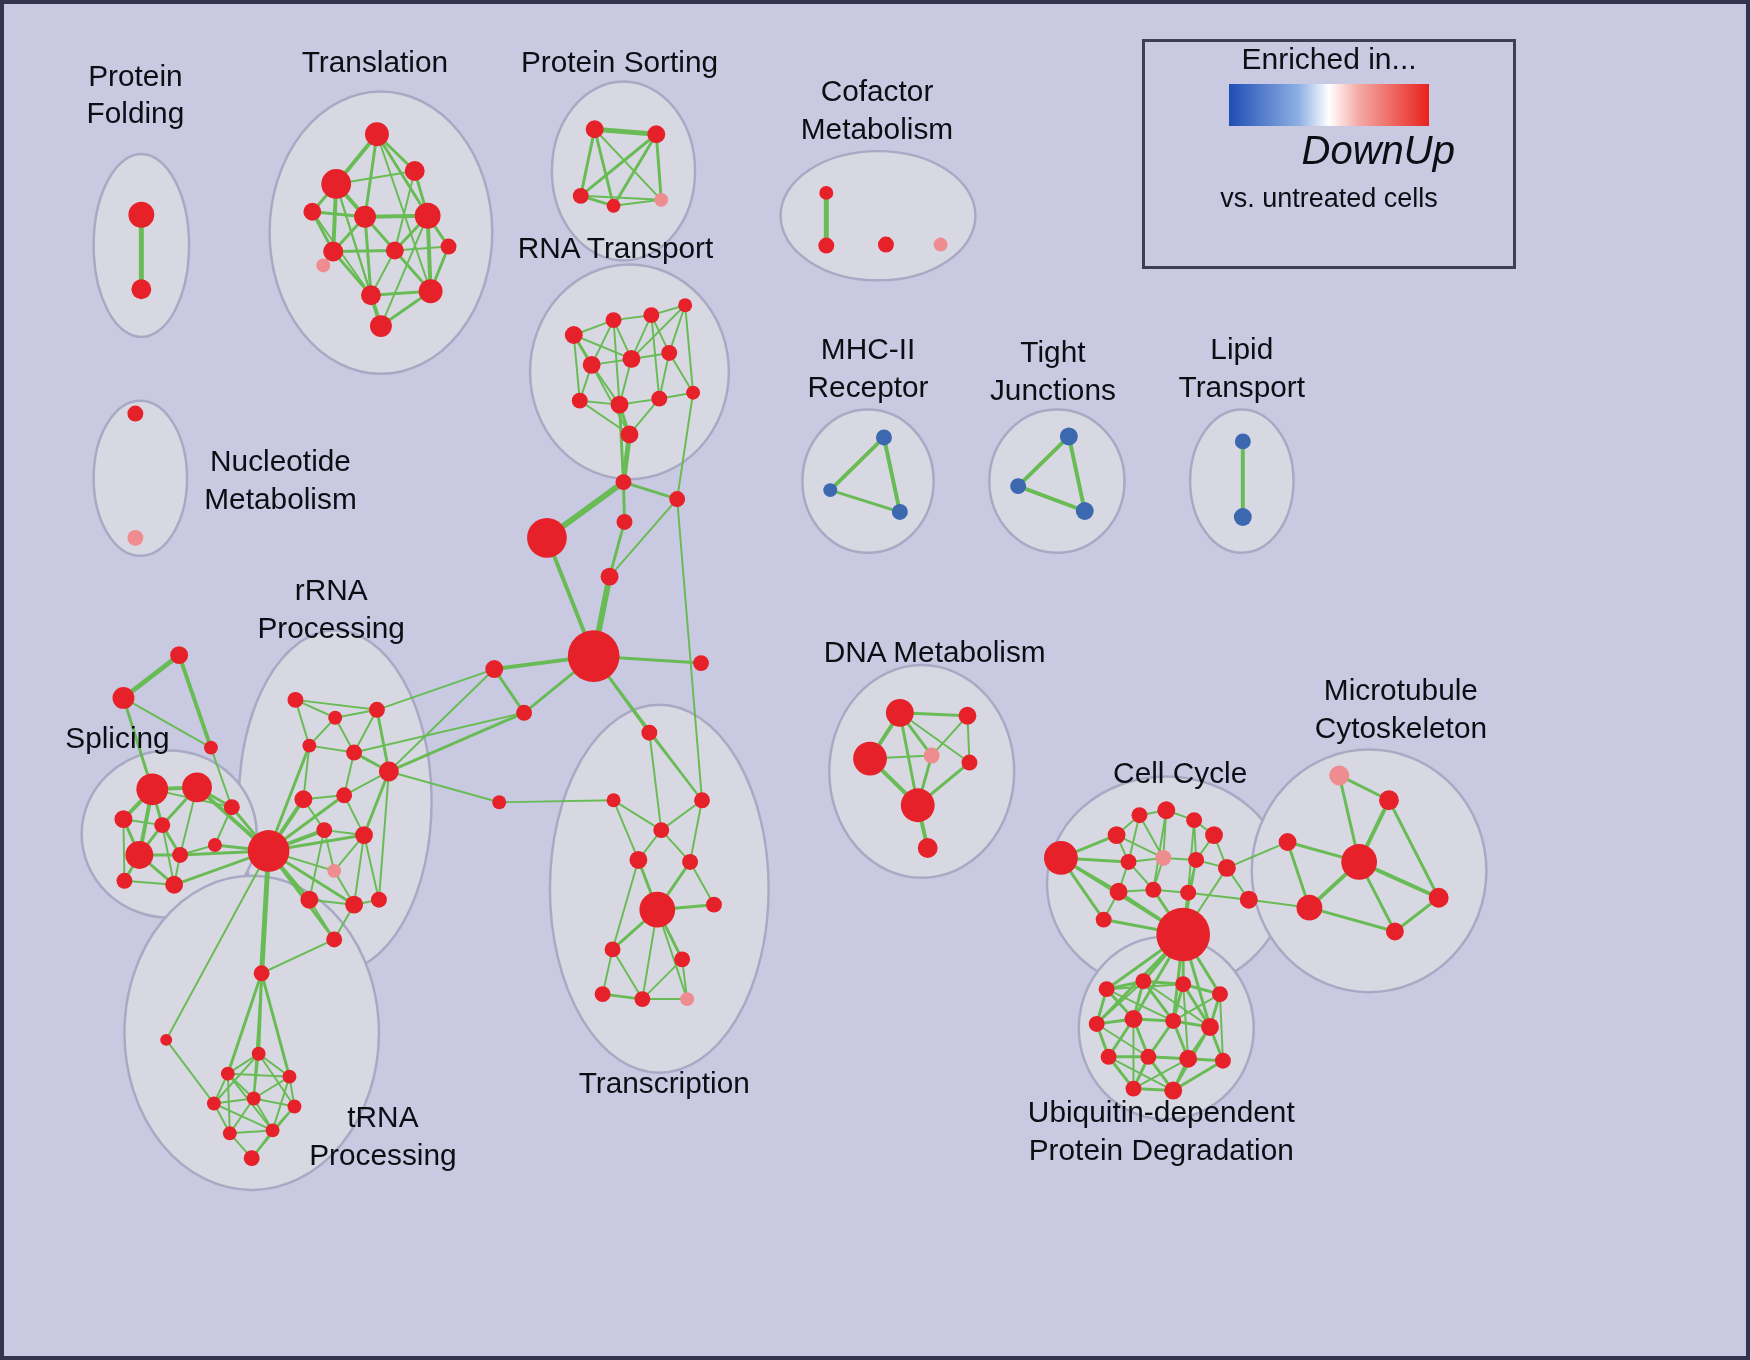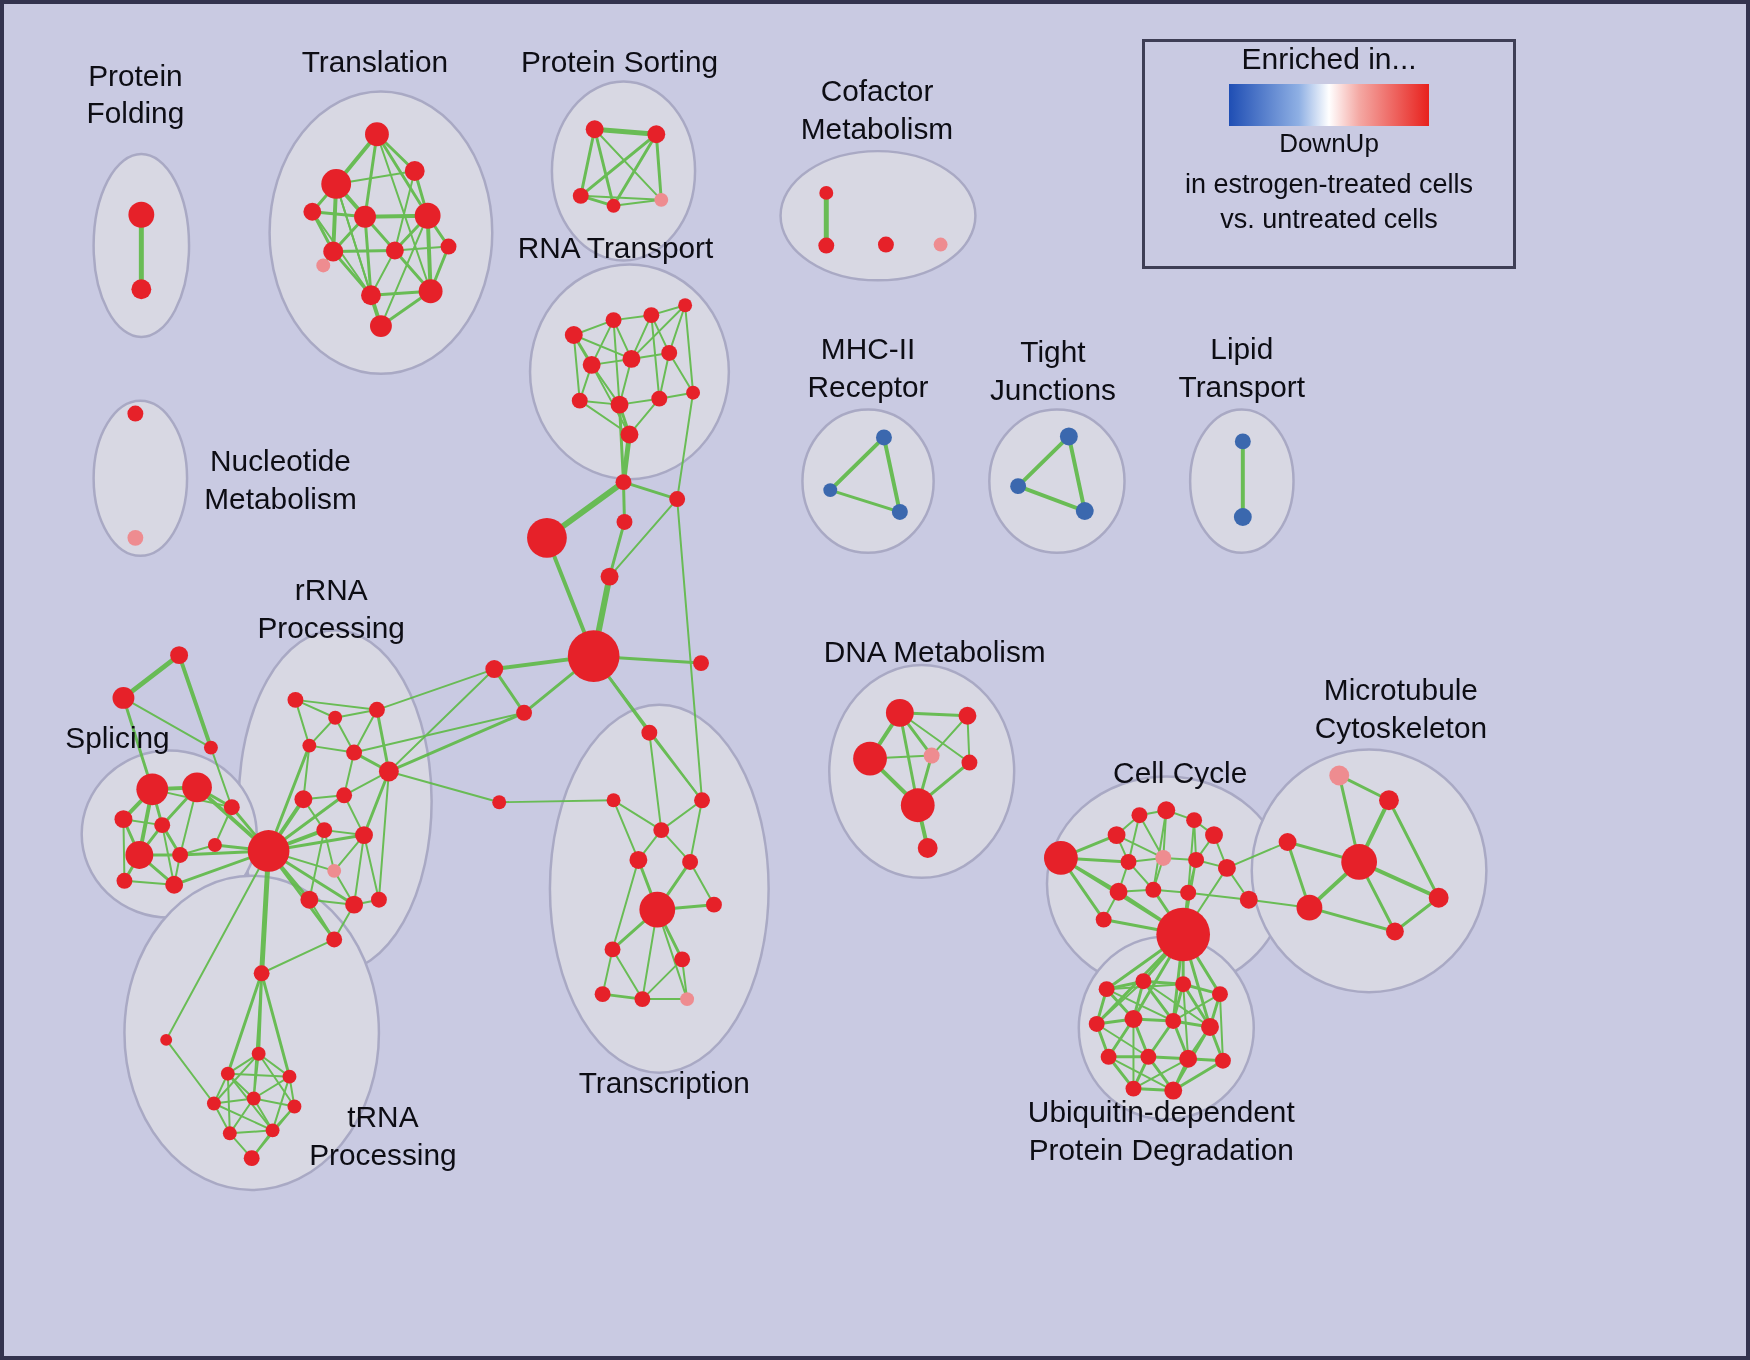--- a/index.html
+++ b/index.html
@@ -34,23 +34,24 @@
   .legend-title { font-size: 30px; }
   .legend-gradient {
     width: 200px;
     height: 42px;
     margin-top: 8px;
     background: linear-gradient(to right, #1f4eb4, #8fb0e4 35%, #ffffff 50%, #f4a9a4 65%, #e8211d);
   }
   .legend-row {
     width: 252px;
     display: flex;
-    justify-content: center;
-    font-size: 26px;
+    justify-content: flex-end;
+    font-size: 40px;
     margin-top: 2px;
+    font-style: italic;
   }
   .legend-caption { font-size: 27px; text-align: center; margin-top: 8px; line-height: 1.3; }
 </style>
 </head>
 <body>
 
 <div class="figure" style="background: rgb(201, 202, 226); border-color: rgb(51, 51, 78);">
   <svg viewBox="0 0 1750 1360" xmlns="http://www.w3.org/2000/svg">
       <g>
         <ellipse cx="137" cy="243" rx="48" ry="92" fill="#d8d8e3" stroke="#a9a9c4" stroke-width="2.5"></ellipse>
@@ -590,17 +591,16 @@
     </svg>
 
   <div class="legend">
     <div class="legend-title">Enriched in...</div>
     <div class="legend-gradient" style="background: linear-gradient(to right, rgb(31, 78, 180), rgb(143, 176, 228) 35%, rgb(255, 255, 255) 50%, rgb(244, 169, 164) 65%, rgb(232, 33, 29));"></div>
     <div class="legend-row">
       <span>Down</span>
       <span>Up</span>
     </div>
     <div class="legend-caption">
-      <div>in estrogen-treated cells</div>
       <div>vs. untreated cells</div>
     </div>
   </div>
 </div>
 
 </body></html>

